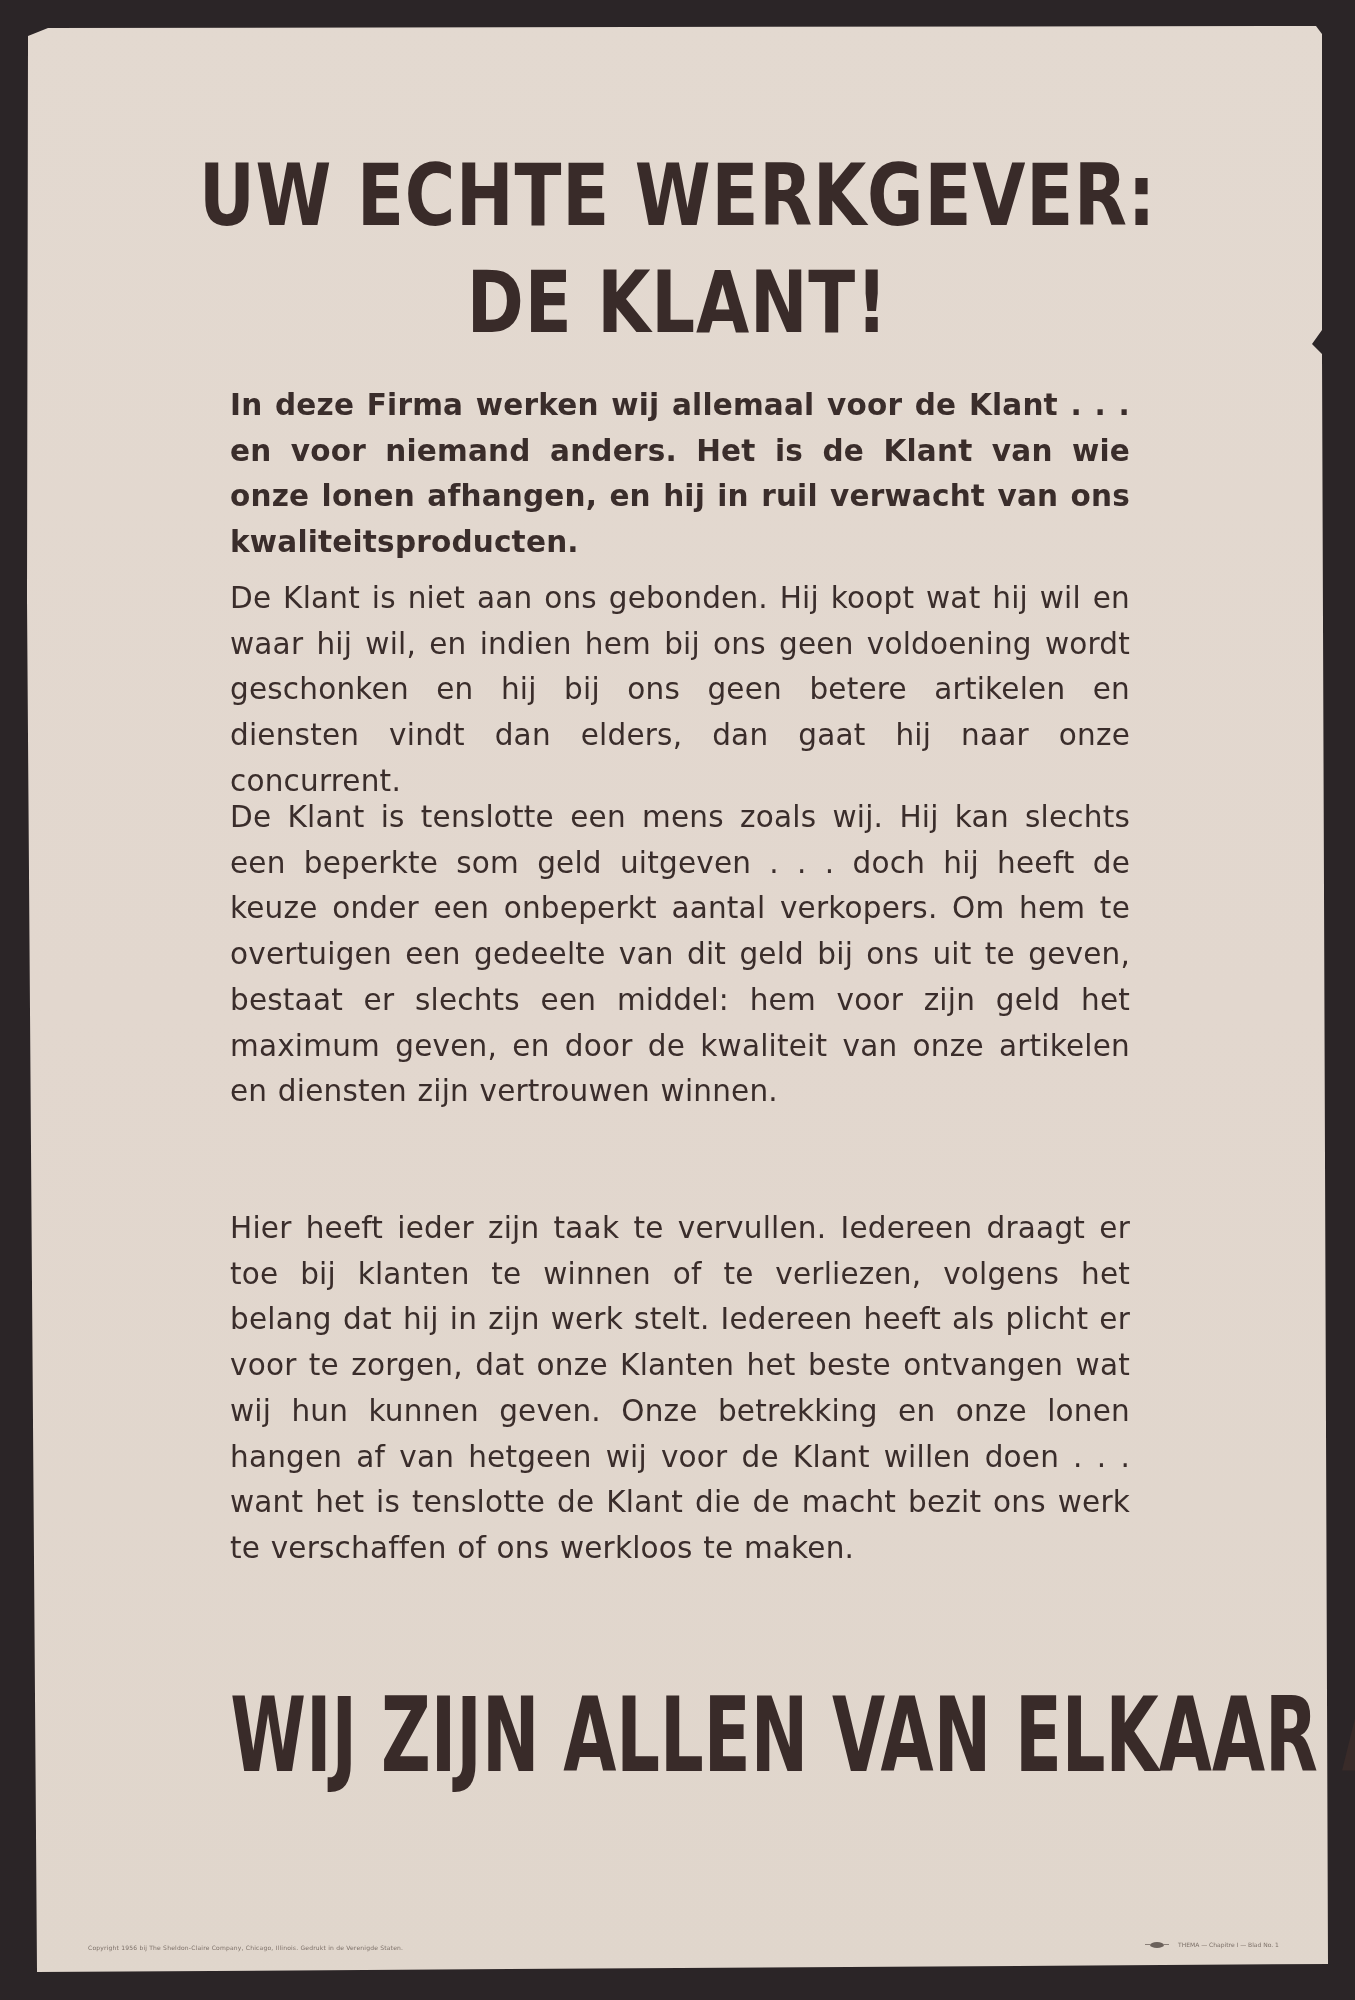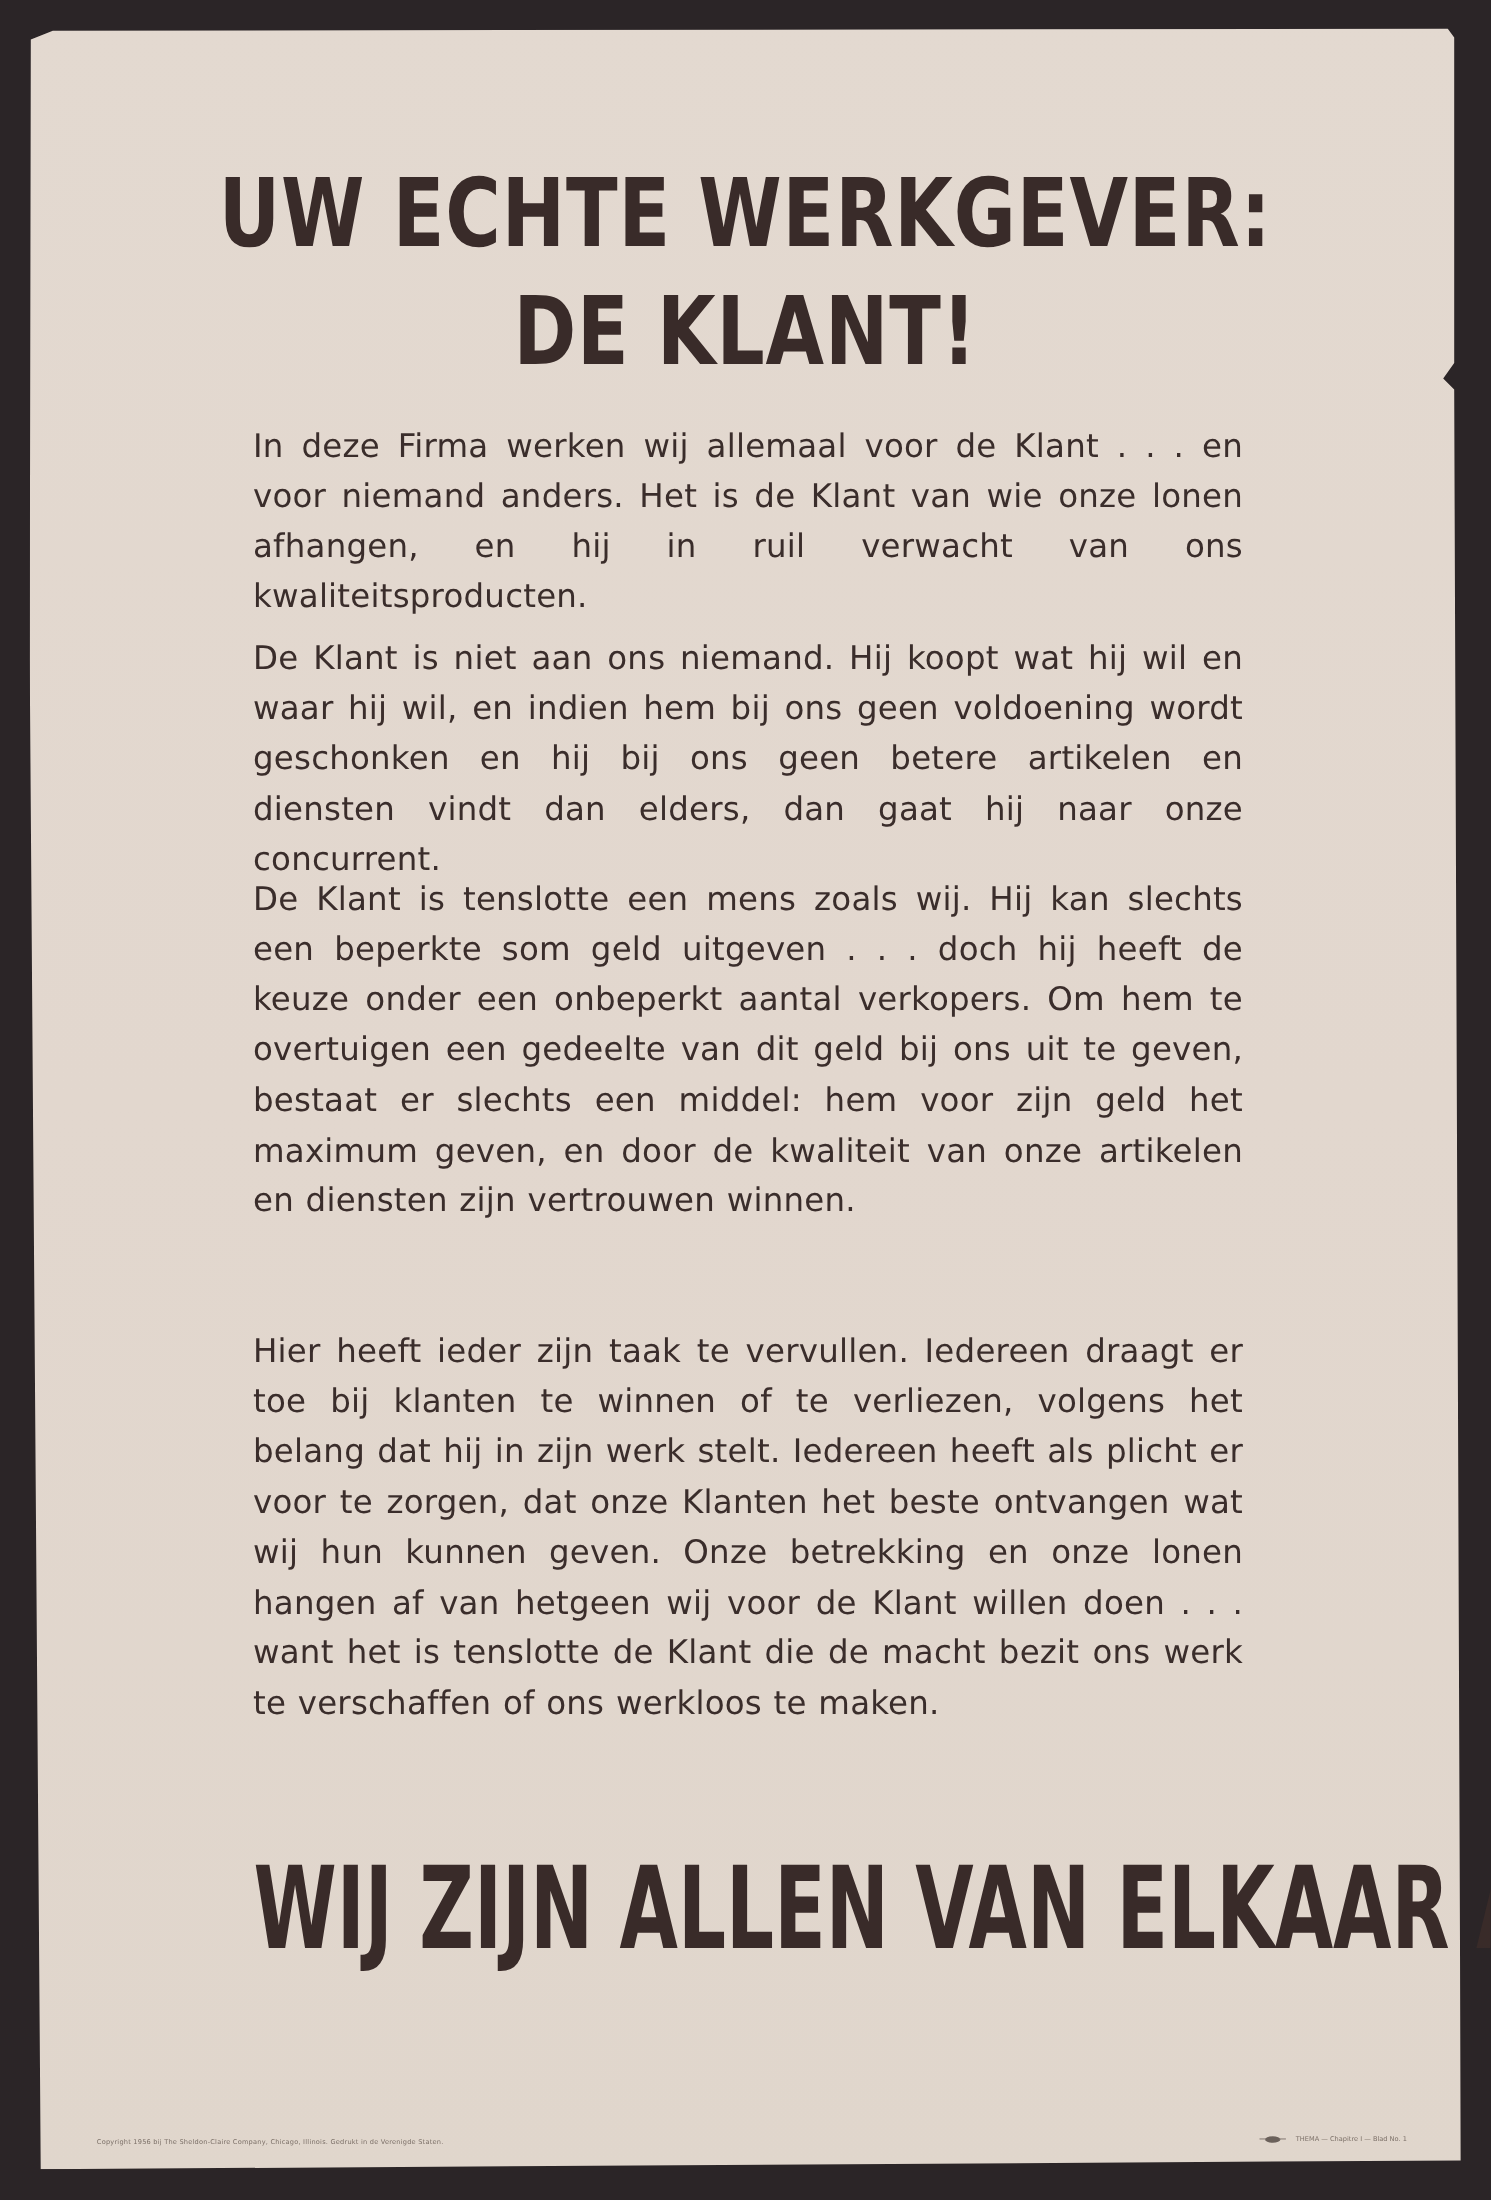--- a/index.html
+++ b/index.html
@@ -57,21 +57,21 @@
       font-size: 29.5px;
       line-height: 45.7px;
       text-align: justify;
       letter-spacing: 0.2px;
       word-spacing: 1px;
     }
     .body-text p {
       margin: 0 0 0 0;
       text-indent: 0;
     }
-    .p1 { top: 383px; }
+    .p1 { top: 383px; font-weight: bold; }
     .p2 { top: 576px; text-indent: 36px; }
     .p3 { top: 795px; text-indent: 36px; }
     .p4 { top: 1206px; text-indent: 36px; }
     .slogan {
       position: absolute;
       left: 0;
       top: 1683px;
       width: 1355px;
       text-align: center;
       color: #392b29;
@@ -129,21 +129,21 @@
 
 <div class="poster"></div>
 
 <div class="headline line1">UW ECHTE WERKGEVER:</div>
 <div class="headline line2">DE KLANT!</div>
 
 <div class="body-text p1">
   <p>In deze Firma werken wij allemaal voor de Klant . . . en voor niemand anders. Het is de Klant van wie onze lonen afhangen, en hij in ruil verwacht van ons kwaliteitsproducten.</p>
 </div>
 <div class="body-text p2">
-  <p>De Klant is niet aan ons niemand. Hij koopt wat hij wil en waar hij wil, en indien hem bij ons geen voldoening wordt geschonken en hij bij ons geen betere artikelen en diensten vindt dan elders, dan gaat hij naar onze concurrent.</p>
+  <p>De Klant is niet aan ons gebonden. Hij koopt wat hij wil en waar hij wil, en indien hem bij ons geen voldoening wordt geschonken en hij bij ons geen betere artikelen en diensten vindt dan elders, dan gaat hij naar onze concurrent.</p>
 </div>
 <div class="body-text p3">
   <p>De Klant is tenslotte een mens zoals wij. Hij kan slechts een beperkte som geld uitgeven . . . doch hij heeft de keuze onder een onbeperkt aantal verkopers. Om hem te overtuigen een gedeelte van dit geld bij ons uit te geven, bestaat er slechts een middel: hem voor zijn geld het maximum geven, en door de kwaliteit van onze artikelen en diensten zijn vertrouwen winnen.</p>
 </div>
 <div class="body-text p4">
   <p>Hier heeft ieder zijn taak te vervullen. Iedereen draagt er toe bij klanten te winnen of te verliezen, volgens het belang dat hij in zijn werk stelt. Iedereen heeft als plicht er voor te zorgen, dat onze Klanten het beste ontvangen wat wij hun kunnen geven. Onze betrekking en onze lonen hangen af van hetgeen wij voor de Klant willen doen . . . want het is tenslotte de Klant die de macht bezit ons werk te verschaffen of ons werkloos te maken.</p>
 </div>
 
 <div class="slogan">WIJ ZIJN ALLEN VAN ELKAAR AFHANKELIJK</div>
 

